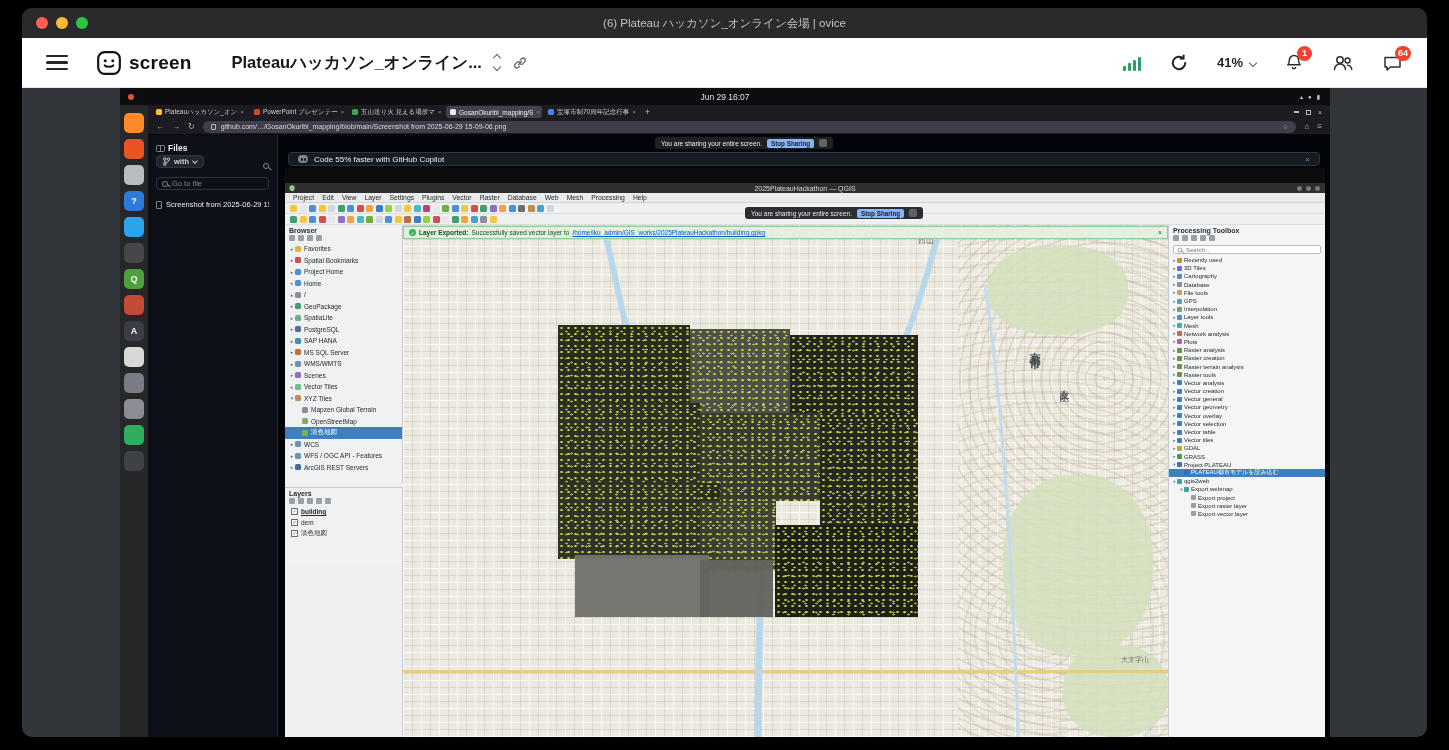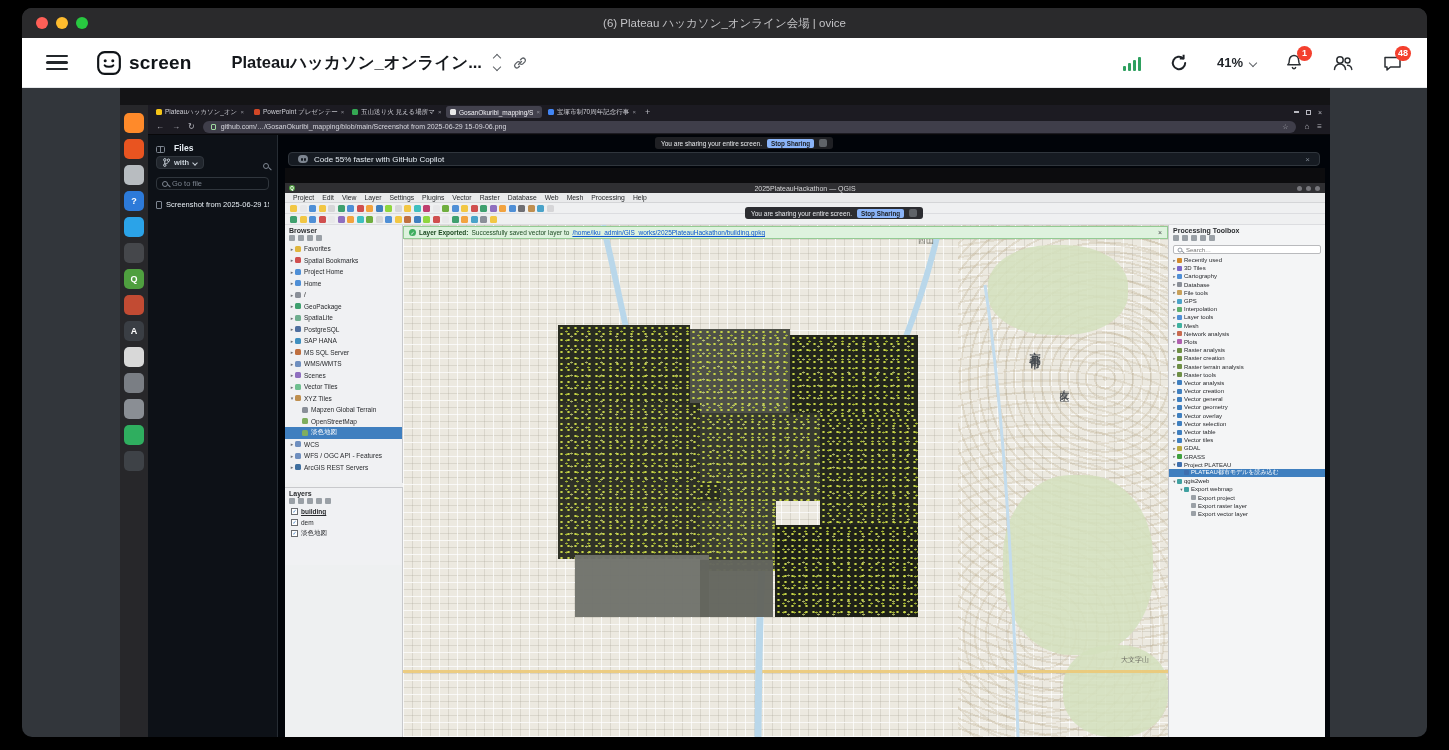--- a/index.html
+++ b/index.html
@@ -47,21 +47,21 @@
 .maxi{width:5px;height:5px;border:1px solid #b8b8c0}
 .clos{color:#b8b8c0;font-size:7px;line-height:1}
 .urlbar{position:absolute;left:28px;top:31px;width:1182px;height:16px;background:#1c1b22;display:flex;align-items:center;padding:0 8px;gap:8px;border-bottom:1px solid #08080a}
 .nav{color:#b4b4bc;font-size:8px}
 .urlpill{flex:1;height:12px;background:#3f3e4a;border-radius:7px;display:flex;align-items:center;padding:0 8px;gap:5px;color:#d7d7de;font-size:7px;white-space:nowrap;overflow:hidden}
 .lockico{width:5px;height:6px;border:1px solid #9fd89f;border-radius:1px;flex:none}
 .urlpill .star{margin-left:auto;color:#b4b4bc;font-size:7px}
 
 .gh{position:absolute;left:28px;top:47px;width:1182px;height:602px;background:#010409}
 .ghside{position:absolute;left:0;top:0;width:130px;height:602px;background:#0d1117;border-right:1px solid #262c33;padding:8px}
-.ghrow{display:flex;align-items:flex-end;gap:9px}
+.ghrow{display:flex;align-items:center;gap:3px}
 .ghtitle{font-size:8.5px;font-weight:700;color:#e6edf3}
 .sideico{width:9px;height:7px;border:1px solid #7d8590;border-radius:1.5px;position:relative}
 .sideico:after{content:"";position:absolute;left:2.5px;top:0;bottom:0;width:1px;background:#7d8590}
 .branchpill{display:flex;align-items:center;gap:4px;height:13px;padding:0 6px;background:#21262d;border:1px solid #30363d;border-radius:4px;color:#c9d1d9;font-size:7.5px;font-weight:600}
 .mag{width:6px;height:6px;border:1.2px solid #7d8590;border-radius:50%;position:relative;flex:none}
 .mag:after{content:"";position:absolute;width:3.5px;height:1.2px;background:#7d8590;right:-3.2px;bottom:-1px;transform:rotate(45deg)}
 .goto{margin-top:8px;height:13px;border:1px solid #30363d;border-radius:4px;display:flex;align-items:center;gap:4px;padding:0 5px;color:#7d8590;font-size:7.5px;background:#0d1117}
 .filerow{margin-top:10px;display:flex;align-items:center;gap:4px;color:#e6edf3;font-size:7.5px;white-space:nowrap;overflow:hidden}
 .docico{width:6px;height:8px;border:1px solid #7d8590;border-radius:1px;flex:none}
 .ghmain{position:absolute;left:130px;top:0;width:1156px;height:602px}
@@ -194,27 +194,36 @@
       <svg width="22" height="20" viewBox="0 0 22 20">
         <circle cx="8" cy="7" r="3.2" fill="none" stroke="#2b2f33" stroke-width="1.5"></circle>
         <path d="M2.5 16.5a5.5 5.5 0 0 1 11 0" fill="none" stroke="#2b2f33" stroke-width="1.5" stroke-linecap="round"></path>
         <circle cx="15.5" cy="7.5" r="2.5" fill="none" stroke="#2b2f33" stroke-width="1.4"></circle>
         <path d="M15.5 12.2a4.8 4.8 0 0 1 4.3 4.3" fill="none" stroke="#2b2f33" stroke-width="1.4" stroke-linecap="round"></path>
       </svg>
       <span class="icoBtn">
         <svg width="21" height="20" viewBox="0 0 21 20">
           <path d="M3 4.5h15v9.5H8.5L5 17v-3H3z" fill="none" stroke="#2b2f33" stroke-width="1.5" stroke-linejoin="round"></path>
         </svg>
-        <span class="badge">48</span>
+        <span class="badge">64</span>
       </span>
     </div>
   </div>
 
   <div class="shared">
 
+    <div class="topbar" id="topbar1">
+      <span class="reddot"></span>
+      <span>Jun 29 16:07</span>
+      <span class="ticons">
+        <span>▴</span>
+        <span>●</span>
+        <span>▮</span>
+      </span>
+    </div>
 
     <div class="dock">
 
         <span class="dicon" style="background: rgb(255, 138, 42);">
           <i style="font-style:normal"></i>
         </span>
 
         <span class="dicon" style="background: rgb(233, 84, 32);">
           <i style="font-style:normal"></i>
         </span>

